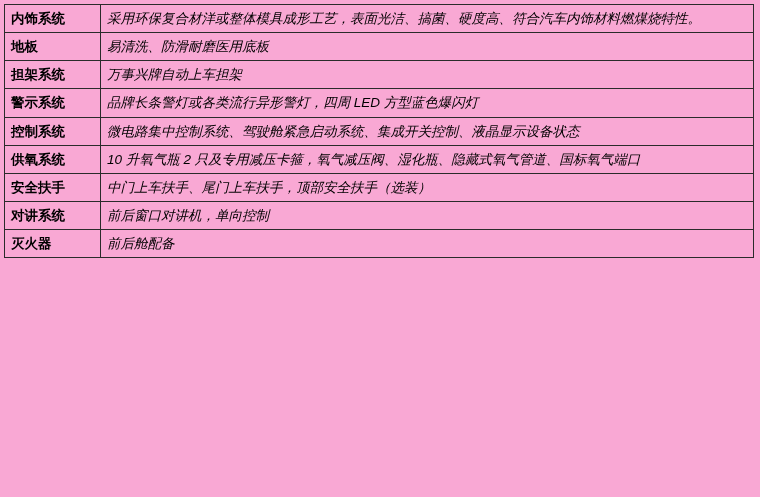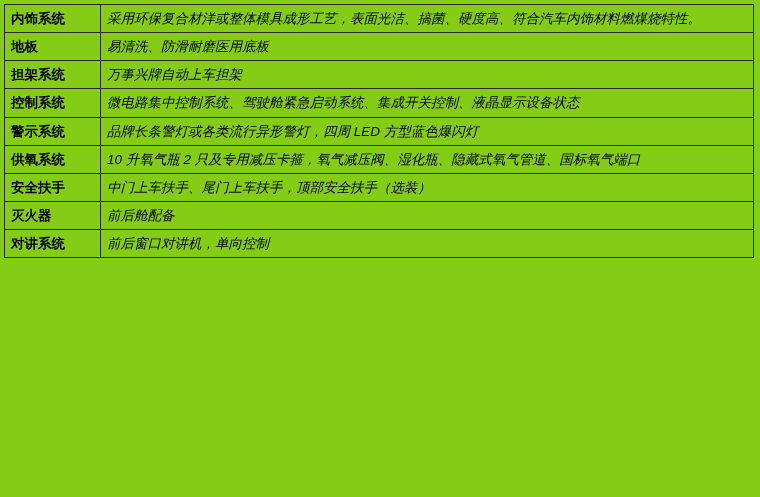--- a/index.html
+++ b/index.html
@@ -9,21 +9,21 @@
   }
   body {
     font-family: "Liberation Sans", "DejaVu Sans", sans-serif;
     color: #000000;
   }
   .sheet {
     width: 760px;
     height: 497px;
     box-sizing: border-box;
     padding: 4px 6px 4px 4px;
-    background: #84cc16;
+    background: #f9a8d4;
     overflow: hidden;
   }
   table.spec {
     width: 750px;
     border-collapse: collapse;
     table-layout: fixed;
     font-size: 13.5px;
   }
   table.spec td {
     border: 1px solid #2b2b2b;
@@ -55,38 +55,38 @@
       </tr>
       <tr>
         <td class="label">地板</td>
         <td class="value">易清洗、防滑耐磨医用底板</td>
       </tr>
       <tr>
         <td class="label">担架系统</td>
         <td class="value">万事兴牌自动上车担架</td>
       </tr>
       <tr>
+        <td class="label">警示系统</td>
+        <td class="value">品牌长条警灯或各类流行异形警灯，四周 LED 方型蓝色爆闪灯</td>
+      </tr>
+      <tr>
         <td class="label">控制系统</td>
         <td class="value">微电路集中控制系统、驾驶舱紧急启动系统、集成开关控制、液晶显示设备状态</td>
-      </tr>
-      <tr>
-        <td class="label">警示系统</td>
-        <td class="value">品牌长条警灯或各类流行异形警灯，四周 LED 方型蓝色爆闪灯</td>
       </tr>
       <tr>
         <td class="label">供氧系统</td>
         <td class="value">10 升氧气瓶 2 只及专用减压卡箍，氧气减压阀、湿化瓶、隐藏式氧气管道、国标氧气端口</td>
       </tr>
       <tr>
         <td class="label">安全扶手</td>
         <td class="value">中门上车扶手、尾门上车扶手，顶部安全扶手（选装）</td>
       </tr>
       <tr>
+        <td class="label">对讲系统</td>
+        <td class="value">前后窗口对讲机，单向控制</td>
+      </tr>
+      <tr>
         <td class="label">灭火器</td>
         <td class="value">前后舱配备</td>
-      </tr>
-      <tr>
-        <td class="label">对讲系统</td>
-        <td class="value">前后窗口对讲机，单向控制</td>
       </tr>
     </tbody>
   </table>
 </div>
 
 </body></html>

